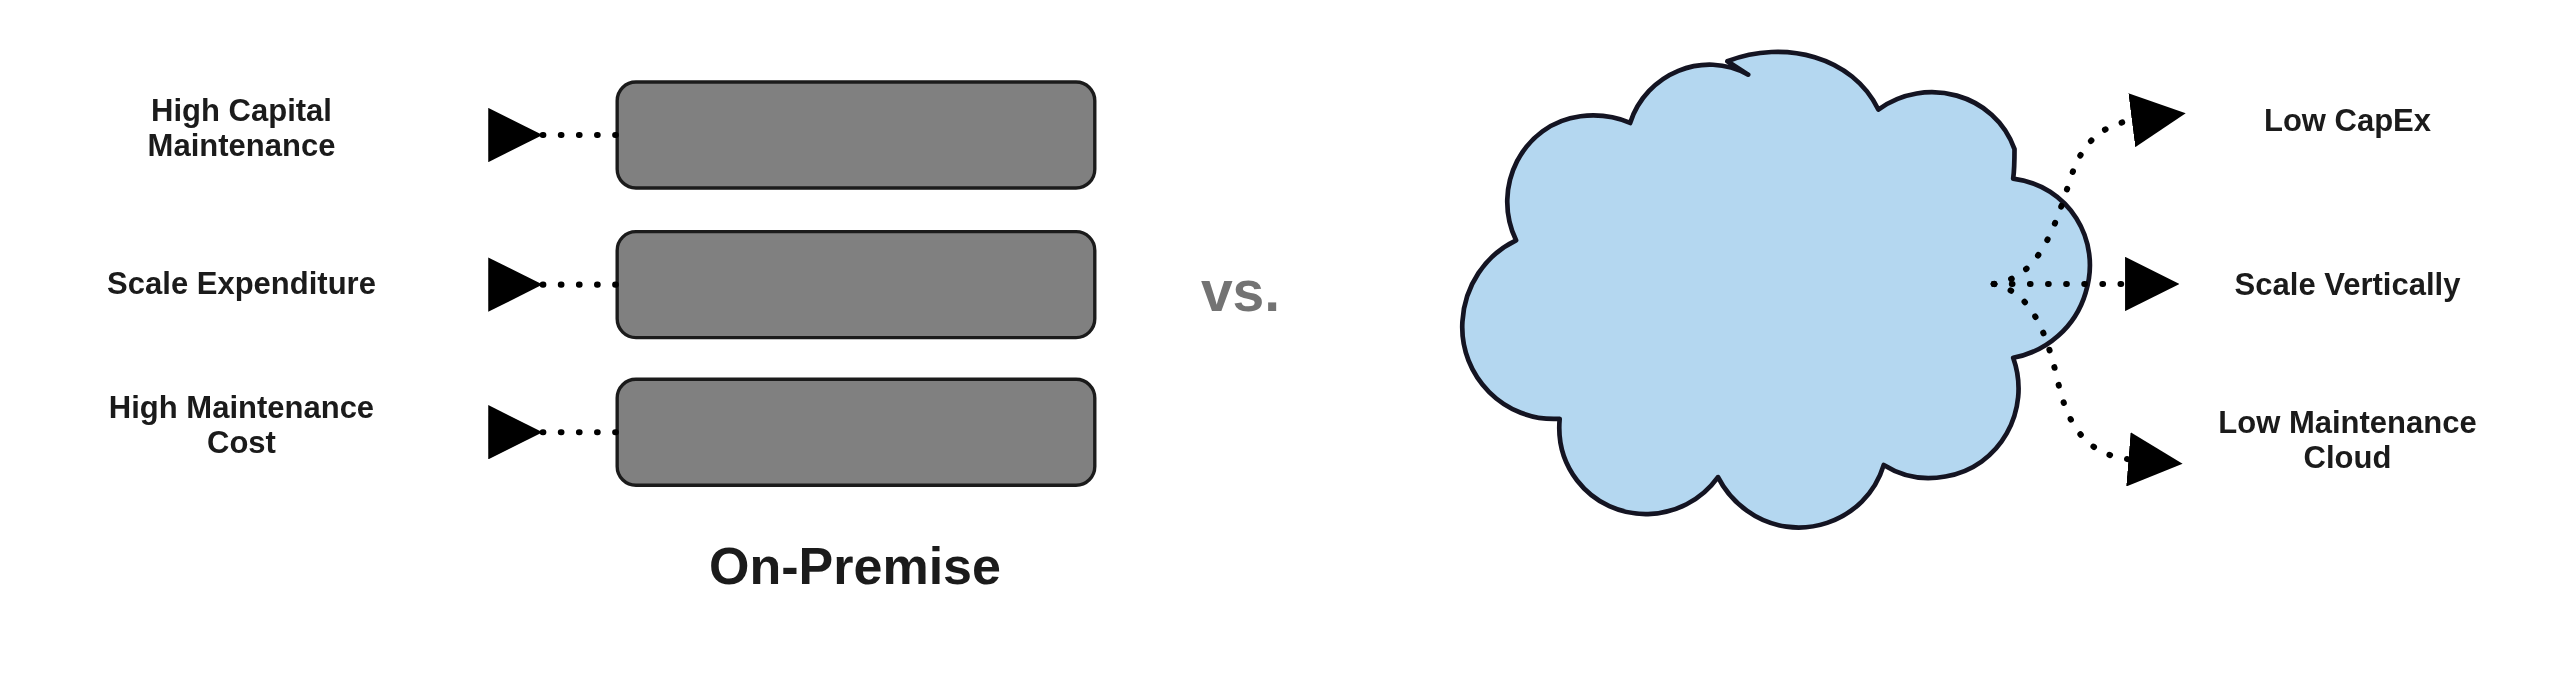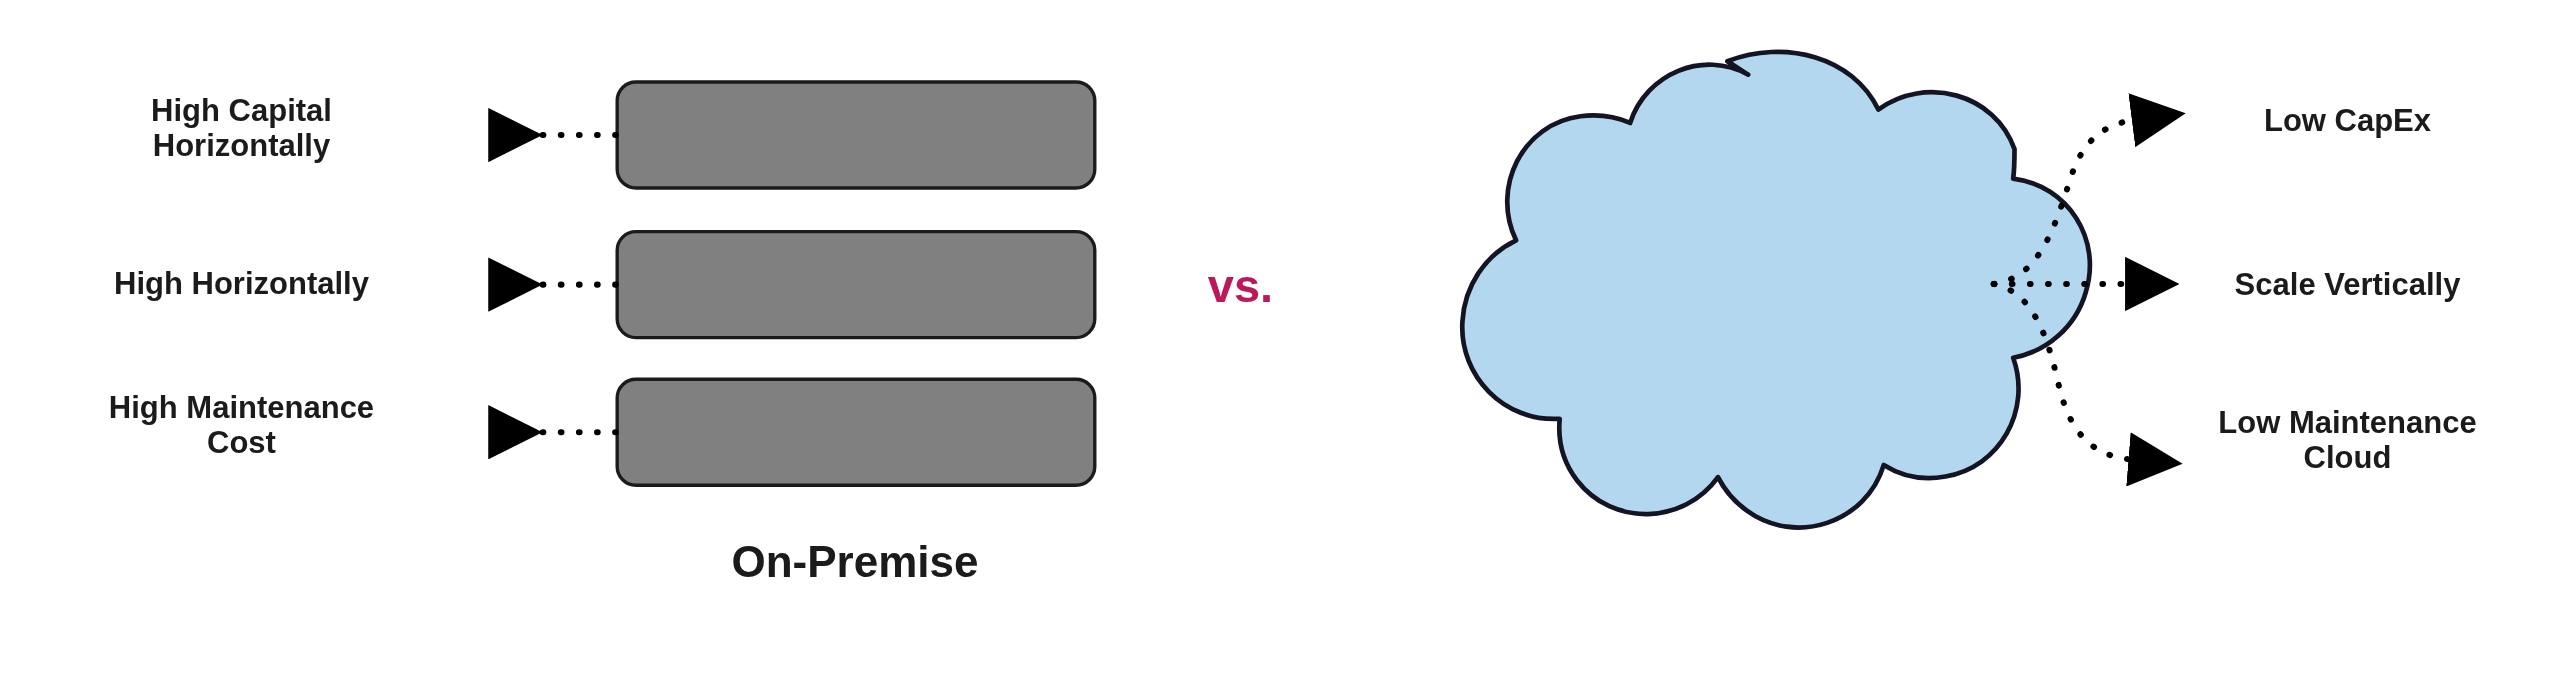--- a/index.html
+++ b/index.html
@@ -41,28 +41,28 @@
   }
   
   .right-label {
     text-align: center;
     font-size: 31px;
     width: 429px;
     left: 2133px;
   }
   .platform-title {
     text-align: center;
-    font-size: 44px;
+    font-size: 52px;
     width: 604px;
   }
   .vs-text {
     position: absolute;
-    font-size: 47px;
+    font-size: 57px;
     font-weight: bold;
-    color: #be185d;
+    color: #737373;
     text-align: center;
     width: 201px;
   }
 </style>
 </head>
 <body>
 
 <div id="stage">
 
   <svg id="diagram-svg" viewBox="0 0 3840 1028" xmlns="http://www.w3.org/2000/svg">
@@ -109,23 +109,23 @@
     </g>
 
     <g stroke="#000000" stroke-width="9" stroke-linecap="round" stroke-dasharray="1 26" fill="none">
       <path d="M2972,423 C3035,415 3060,350 3085,270 C3102,215 3130,185 3185,178" marker-end="url(#arrowR)"></path>
       <path d="M2972,423 L3175,423" marker-end="url(#arrowR)"></path>
       <path d="M2972,423 C3030,435 3052,500 3068,570 C3085,645 3118,680 3180,685" marker-end="url(#arrowR)"></path>
     </g>
   </svg>
 
   <div class="lbl left-label" style="top:94px;">High Capital
-Horizontally</div>
+Maintenance</div>
 
-  <div class="lbl left-label" style="top:267px;">High Horizontally</div>
+  <div class="lbl left-label" style="top:267px;">Scale Expenditure</div>
 
   <div class="lbl left-label" style="top:391px;">High Maintenance
 Cost</div>
 
   <div class="vs-text" style="left:1140px; top:258px;">vs.</div>
 
   <div class="lbl right-label" style="top:268px;">Scale Vertically</div>
 
   <div class="lbl right-label" style="top:104px;">Low CapEx</div>
 

